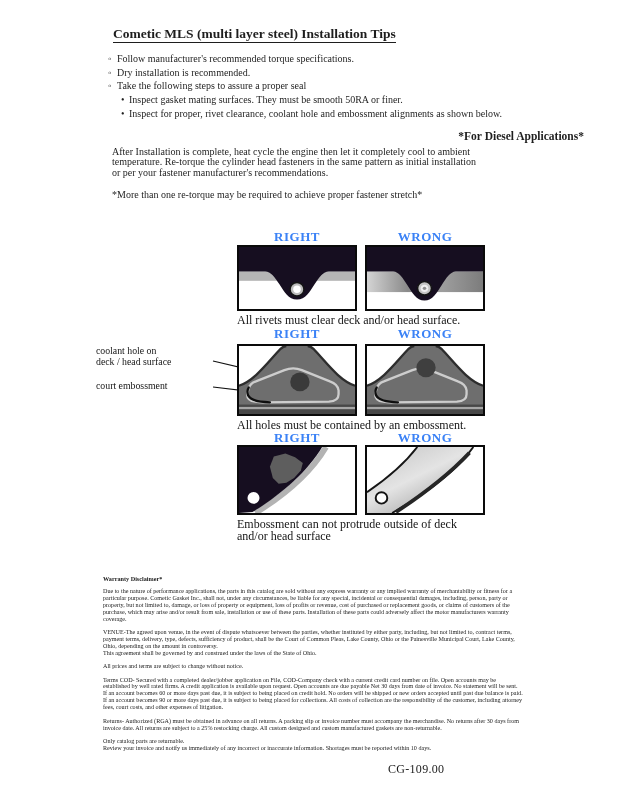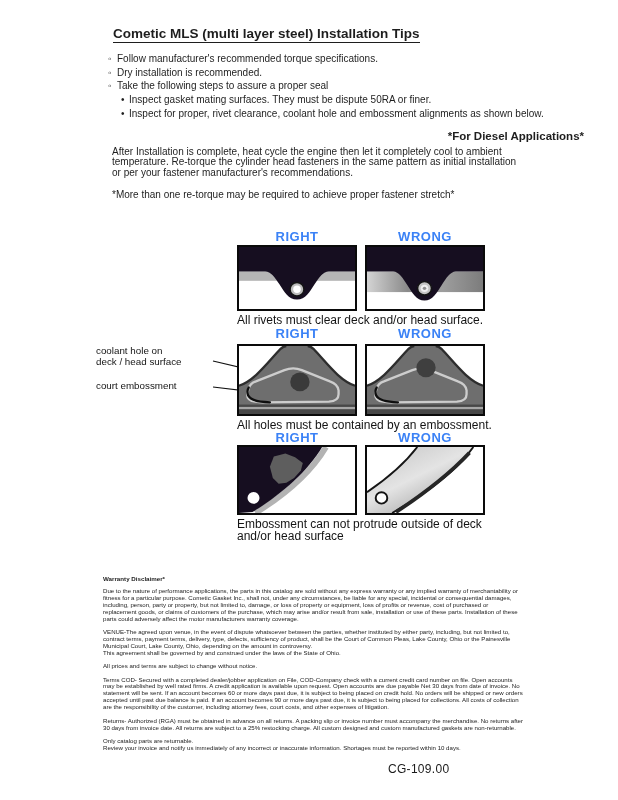--- a/index.html
+++ b/index.html
@@ -2,21 +2,21 @@
 <html style="--ink: #1e1e1e; --paper: #ffffff; --dk: #160e20; --surface-gray: #b5b5b5; --mountain-gray: #6e6e6e; --embossment-light: #cdcdcd;"><head>
 <meta charset="utf-8">
 <style>
   :root{
     --ink:#1e1e1e; --paper:#ffffff; --dk:#160e20;
     --surface-gray:#b5b5b5; --mountain-gray:#6e6e6e; --embossment-light:#cdcdcd;
   }
   html,body{margin:0;padding:0;background:#fff;}
   .page{
     position:relative;width:618px;height:800px;background:var(--paper);
-    font-family:Liberation Sans, sans-serif;color:var(--ink);
+    font-family:Liberation Serif, serif;color:var(--ink);
     overflow:hidden;
   }
   
   .content{position:absolute;left:104px;top:24px;width:480px;}
   .title{
     font-size:13.5px;font-weight:bold;line-height:15px;margin:0 0 5px 9px;
     display:inline-block;border-bottom:1.6px solid var(--ink);padding-bottom:1px;margin-left:9px;
   }
   .titlewrap{margin:0 0 4px 0;}
   ul.bullets{list-style:none;margin:0 0 9px 0;padding:0;font-size:10px;line-height:13.7px;}
@@ -55,21 +55,21 @@
 <body>
 
 <div class="page">
 
   <div class="content">
     <div class="titlewrap"><h1 class="title">Cometic MLS (multi layer steel) Installation Tips</h1></div>
     <ul class="bullets">
       <li class="l1">Follow manufacturer's recommended torque specifications.</li>
       <li class="l1">Dry installation is recommended.</li>
       <li class="l1">Take the following steps to assure a proper seal</li>
-      <li class="l2">Inspect gasket mating surfaces.  They must be dispute 50RA or finer.</li>
+      <li class="l2">Inspect gasket mating surfaces.  They must be smooth 50RA or finer.</li>
       <li class="l2">Inspect for proper, rivet clearance, coolant hole and embossment alignments as shown below.</li>
     </ul>
     <h2 class="diesel-h">*For Diesel Applications*</h2>
     <p class="body">After Installation is complete, heat cycle the engine then let it completely cool to ambient
 temperature. Re-torque the cylinder head fasteners in the same pattern as initial installation
 or per your fastener manufacturer's recommendations.</p>
     <p class="body note">*More than one re-torque may be required to achieve proper fastener stretch*</p>
   </div>
 
   <div class="dg-label" style="left:237px;top:230px;">RIGHT</div>

